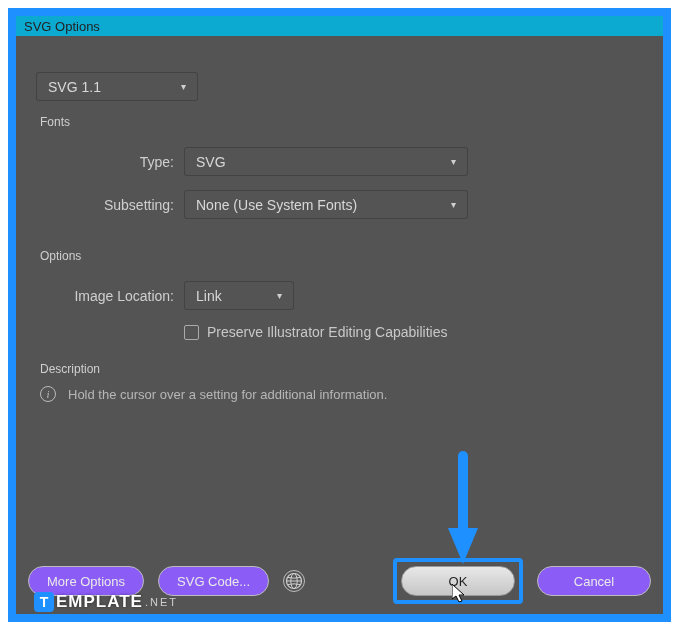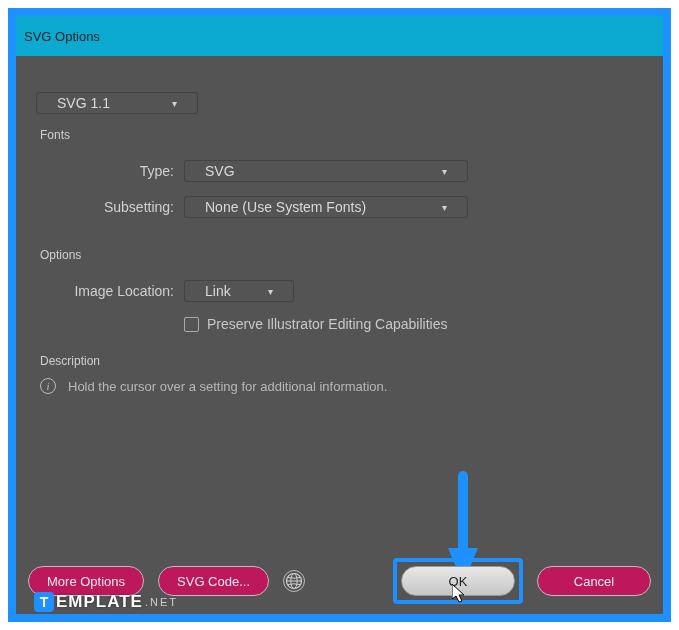--- a/index.html
+++ b/index.html
@@ -14,21 +14,21 @@
     position: absolute;
     left: 8px; top: 8px;
     width: 663px; height: 614px;
     border: 8px solid #1e90ff;
     background: #545454;
     display: flex;
     flex-direction: column;
   }
   .titlebar {
     background: #0caad1;
-    height: 40px;
+    height: 20px;
     display: flex;
     align-items: center;
     padding-left: 8px;
     color: #222;
     font-size: 13px;
   }
   .dialog-body {
     flex: 1;
     padding: 36px 20px 10px 20px;
     color: #c8c8c8;
@@ -46,24 +46,24 @@
     padding-right: 10px;
     color: #cfcfcf;
     font-size: 14px;
   }
   .select {
     background: #545454;
     border: 1px solid rgba(0,0,0,0.2);
     border-radius: 3px;
     color: #d8d8d8;
     font-size: 14px;
-    height: 22px;
-    display: flex;
-    align-items: center;
-    padding: 0 20px;
+    height: 29px;
+    display: flex;
+    align-items: center;
+    padding: 0 11px;
     justify-content: space-between;
   }
   .select.w160 { width: 162px; }
   .select.w284 { width: 284px; }
   .select.w110 { width: 110px; }
   .chevron {
     font-size: 10px;
     color: #d0d0d0;
     margin-left: 8px;
   }
@@ -112,21 +112,21 @@
     left: 0; right: 0; bottom: 10px;
     display: flex;
     align-items: center;
     padding: 0 12px;
     gap: 14px;
   }
   .pill-btn {
     height: 30px;
     border: 1.5px solid #bcbcbc;
     border-radius: 15px;
-    background: #be185d;
+    background: #8b5cf6;
     color: #eaeaea;
     font-size: 13px;
     padding: 0 18px;
     display: inline-flex;
     align-items: center;
     justify-content: center;
     cursor: pointer;
   }
   .pill-btn.light {
     background: linear-gradient(#e8e8e8,#c6c6c6);

